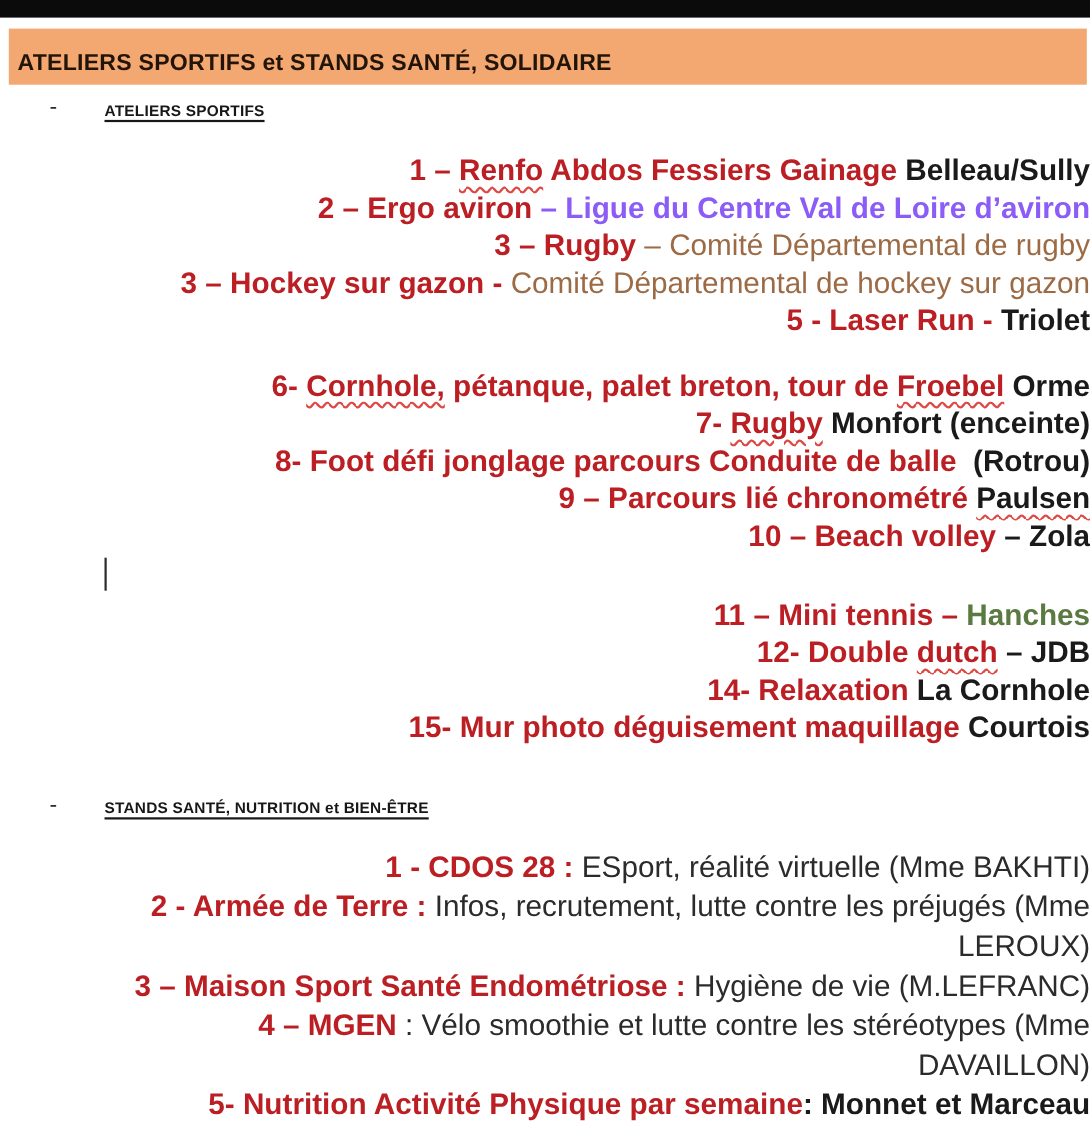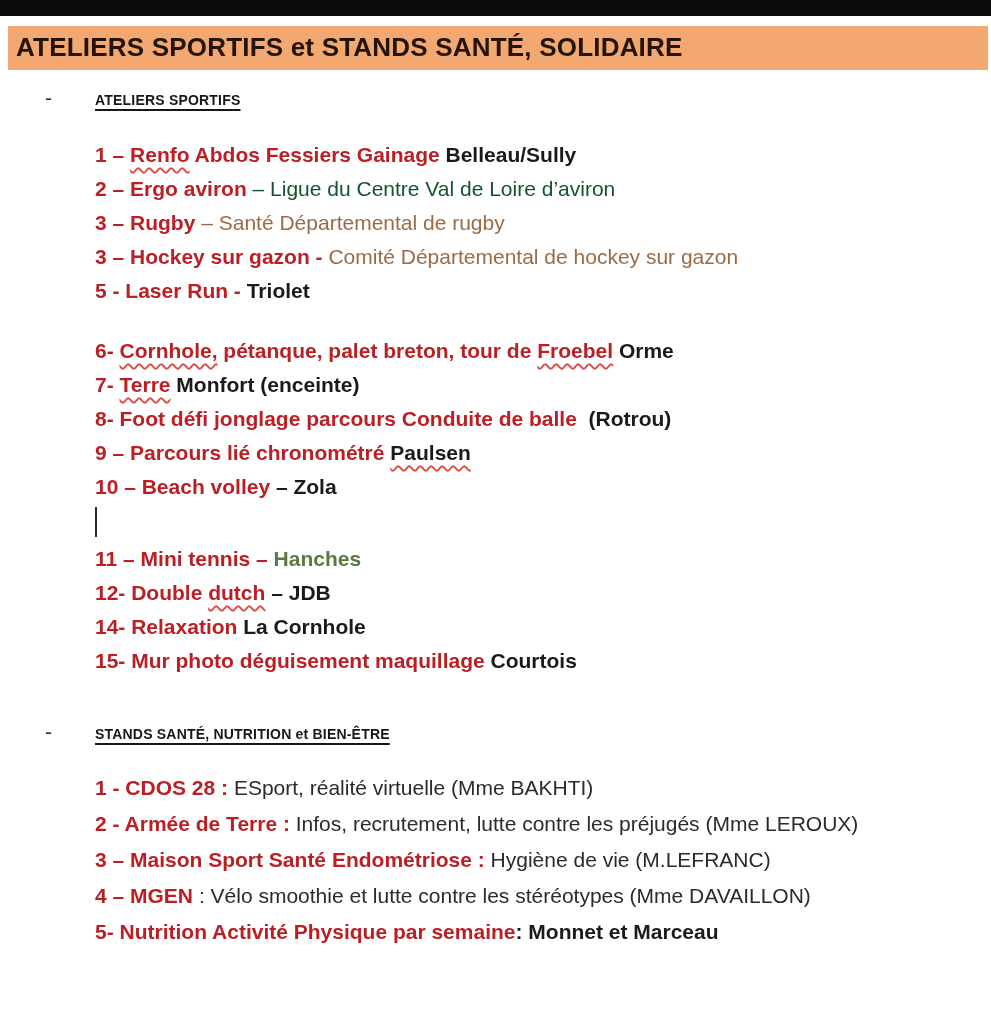--- a/index.html
+++ b/index.html
@@ -13,22 +13,22 @@
 
   .letterbox-top {
     position: absolute; top: 0; left: 0;
     width: 991px; height: 16px;
     background: #0b0b0b;
   }
 
   .banner {
     position: absolute; top: 26px; left: 8px; right: 3px;
     background: #f3a771;
-    padding: 6px 8px 7px 8px;
-    font-size: 26px; font-weight: 700;
+    padding: 20px 8px 7px 8px;
+    font-size: 21px; font-weight: 700;
     color: #231408;
     letter-spacing: 0.2px;
   }
 
   .doc { position: absolute; top: 66px; left: 0; right: 0; }
 
   .heading-row { position: relative; padding-left: 95px; }
   .heading-row.first { margin-top: 20px; }
   .heading-row.second { margin-top: 42px; }
   .bullet-dash {
@@ -42,38 +42,38 @@
     text-decoration-thickness: 2px;
     text-underline-offset: 4px;
     letter-spacing: 0.2px;
     line-height: 28px;
   }
 
   .list { padding-left: 95px; }
   .list-1 { margin-top: 24px; }
   .list-2 { margin-top: 22px; }
 
-  .row { font-size: 21px; white-space: pre-wrap; }
+  .row { font-size: 27px; white-space: pre-wrap; text-align: right; }
   .list-1 .row { line-height: 34px; }
   .list-2 .row { line-height: 36px; }
 
   .spacer { height: 26px; }
 
   .caret-row { height: 38px; position: relative; }
   .caret {
     position: absolute; left: 0; top: 3px;
     display: inline-block; width: 2px; height: 30px;
     background: #2a2a2a;
   }
 
   .seg-r  { color: #bb1f24; font-weight: 700; }
   .seg-b  { color: #1a1a1a; font-weight: 700; }
   .seg-n  { color: #2b2b2b; font-weight: 400; }
   .seg-br { color: #9c6b46; font-weight: 400; }
-  .seg-tp { color: #14532d; font-weight: 400; }
+  .seg-tp { color: #8b5cf6; font-weight: 700; }
   .seg-g  { color: #5a7a42; font-weight: 700; }
 
   .squiggle {
     text-decoration-line: underline;
     text-decoration-style: wavy;
     text-decoration-color: #dd4a45;
     text-decoration-thickness: 1.5px;
     text-underline-offset: 5px;
   }
 </style>
@@ -91,26 +91,26 @@
   <div class="doc">
 
     <div class="heading-row first">
       <span class="bullet-dash">-</span>
       <span class="heading-text">ATELIERS SPORTIFS</span>
     </div>
 
     <div class="list list-1">
         <div class="row"><span class="seg-r">1 – </span><span class="seg-r squiggle">Renfo</span><span class="seg-r"> Abdos Fessiers Gainage </span><span class="seg-b">Belleau/Sully</span></div>
         <div class="row"><span class="seg-r">2 – Ergo aviron </span><span class="seg-tp">– Ligue du Centre Val de Loire d’aviron</span></div>
-        <div class="row"><span class="seg-r">3 – Rugby </span><span class="seg-br">– Santé Départemental de rugby</span></div>
+        <div class="row"><span class="seg-r">3 – Rugby </span><span class="seg-br">– Comité Départemental de rugby</span></div>
         <div class="row"><span class="seg-r">3 – Hockey sur gazon - </span><span class="seg-br">Comité Départemental de hockey sur gazon</span></div>
         <div class="row"><span class="seg-r">5 - Laser Run - </span><span class="seg-b">Triolet</span></div>
         <div class="spacer"></div>
         <div class="row"><span class="seg-r">6- </span><span class="seg-r squiggle">Cornhole,</span><span class="seg-r"> pétanque, palet breton, tour de </span><span class="seg-r squiggle">Froebel</span><span class="seg-r"> </span><span class="seg-b">Orme</span></div>
-        <div class="row"><span class="seg-r">7- </span><span class="seg-r squiggle">Terre</span><span class="seg-r"> </span><span class="seg-b">Monfort (enceinte)</span></div>
+        <div class="row"><span class="seg-r">7- </span><span class="seg-r squiggle">Rugby</span><span class="seg-r"> </span><span class="seg-b">Monfort (enceinte)</span></div>
         <div class="row"><span class="seg-r">8- Foot défi jonglage parcours Conduite de balle </span><span class="seg-b"> (Rotrou)</span></div>
         <div class="row"><span class="seg-r">9 – Parcours lié chronométré </span><span class="seg-b squiggle">Paulsen</span></div>
         <div class="row"><span class="seg-r">10 – Beach volley </span><span class="seg-b">– Zola</span></div>
         <div class="caret-row">
           <span class="caret"></span>
         </div>
         <div class="row"><span class="seg-r">11 – Mini tennis – </span><span class="seg-g">Hanches</span></div>
         <div class="row"><span class="seg-r">12- Double </span><span class="seg-r squiggle">dutch</span><span class="seg-r"> </span><span class="seg-b">– JDB</span></div>
         <div class="row"><span class="seg-r">14- Relaxation </span><span class="seg-b">La Cornhole</span></div>
         <div class="row"><span class="seg-r">15- Mur photo déguisement maquillage </span><span class="seg-b">Courtois</span></div>

